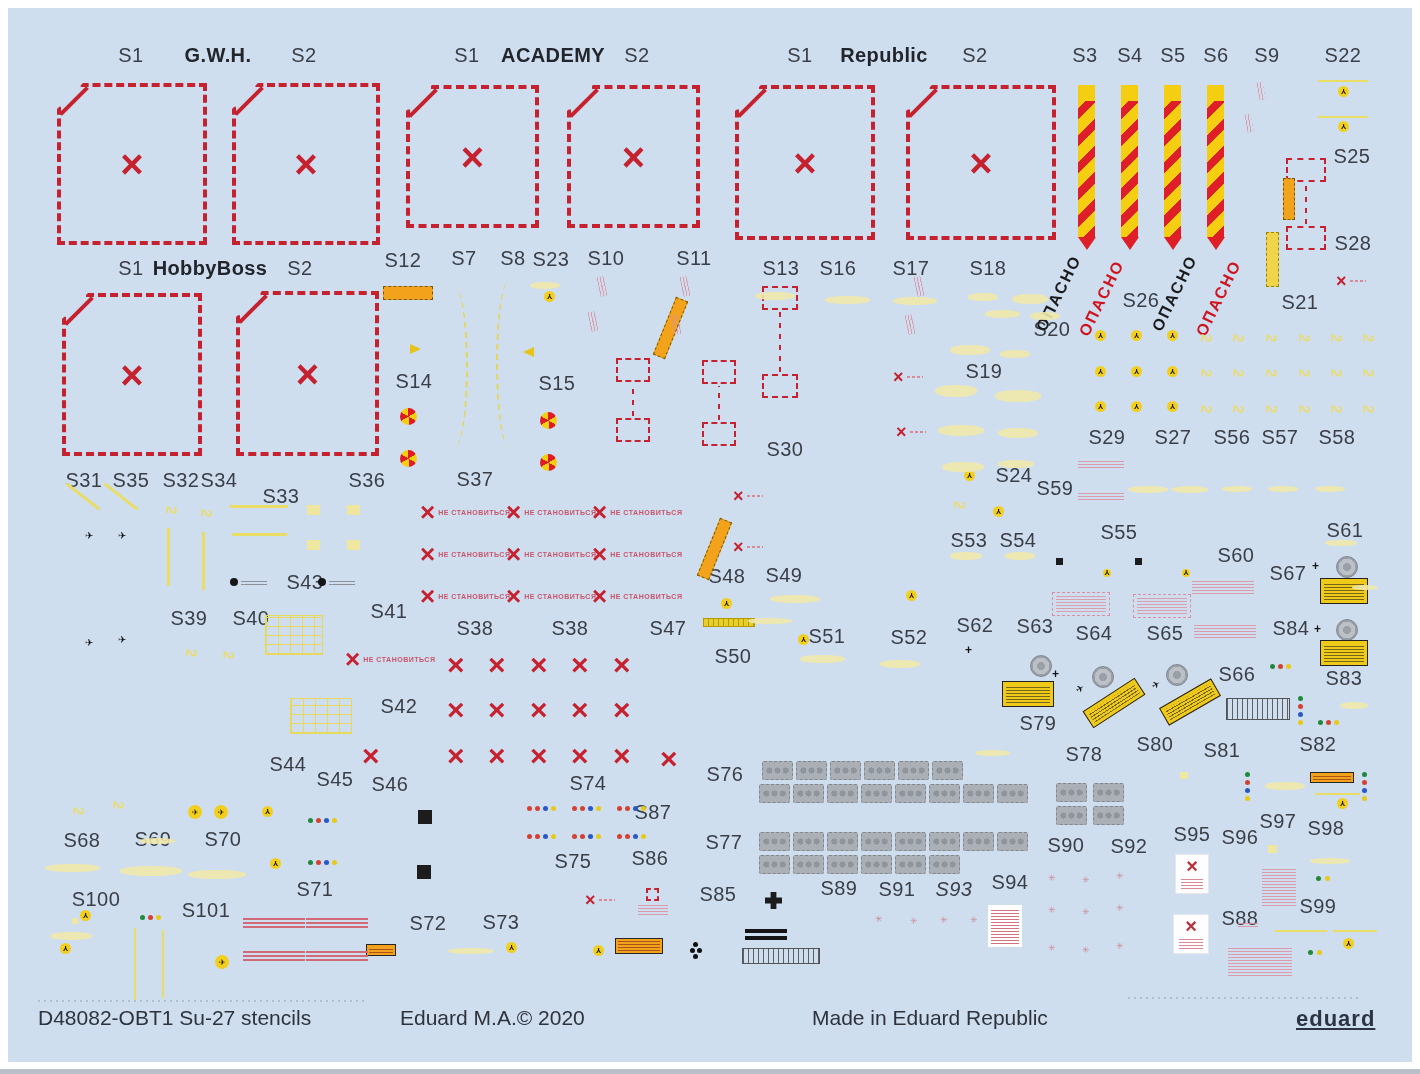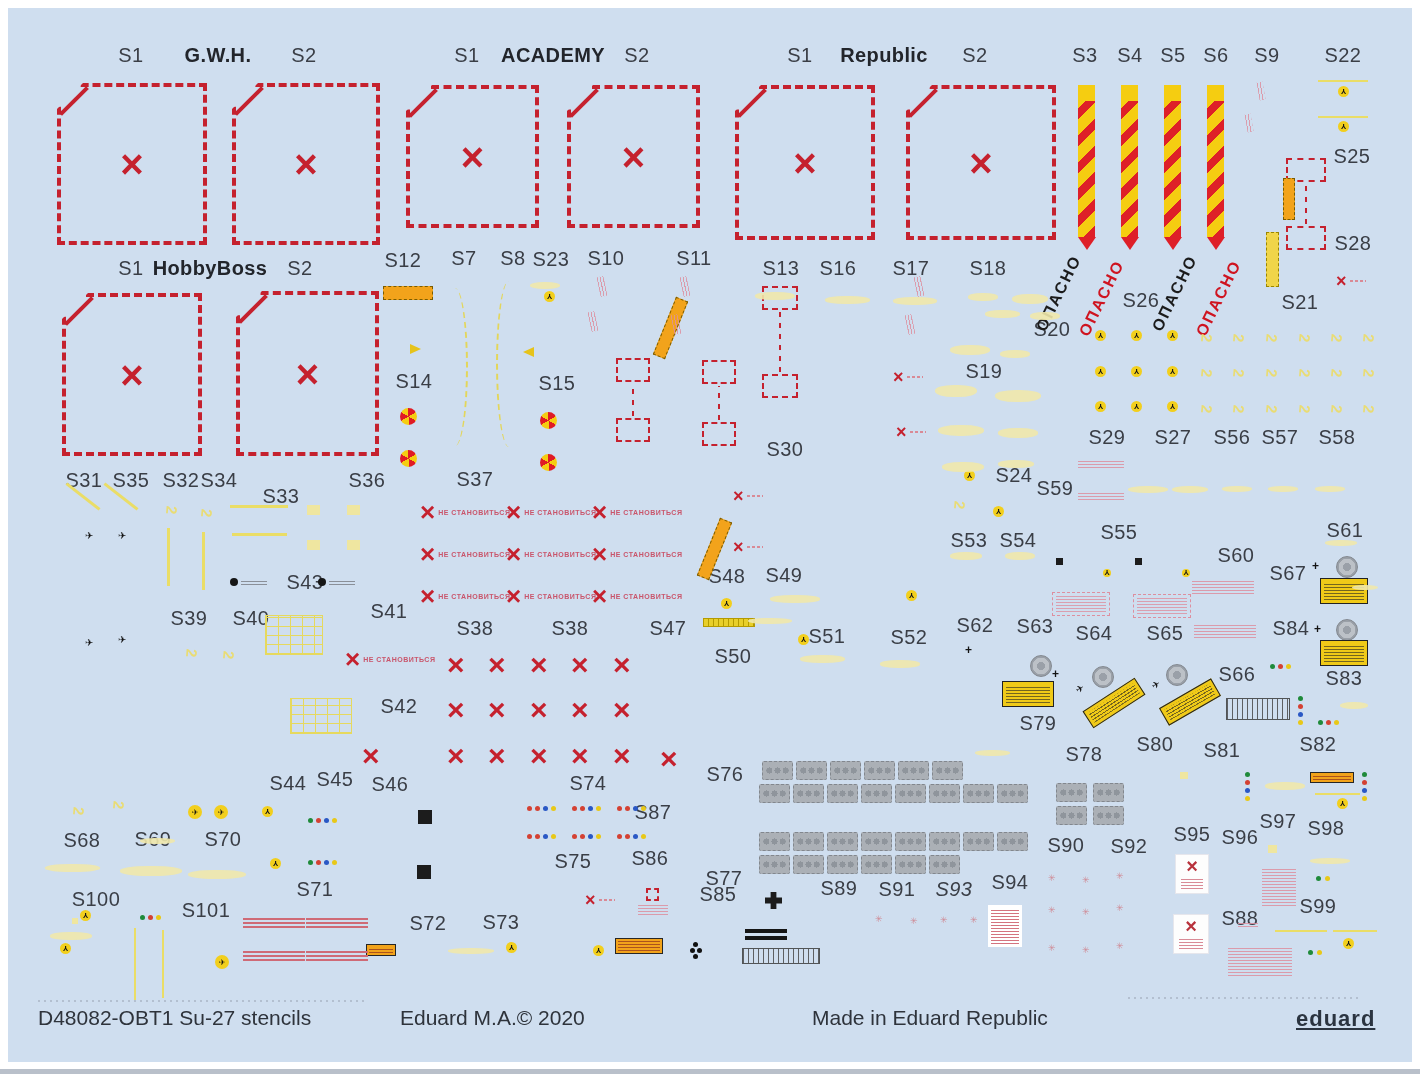--- a/index.html
+++ b/index.html
@@ -201,34 +201,34 @@
     <span class="lbl" style="left: 1291px; top: 617px;">S84</span>
     <span class="lbl" style="left: 733px; top: 645px;">S50</span>
     <span class="lbl" style="left: 1237px; top: 663px;">S66</span>
     <span class="lbl" style="left: 1344px; top: 667px;">S83</span>
     <span class="lbl" style="left: 399px; top: 695px;">S42</span>
     <span class="lbl" style="left: 1038px; top: 712px;">S79</span>
     <span class="lbl" style="left: 1084px; top: 743px;">S78</span>
     <span class="lbl" style="left: 1155px; top: 733px;">S80</span>
     <span class="lbl" style="left: 1222px; top: 739px;">S81</span>
     <span class="lbl" style="left: 1318px; top: 733px;">S82</span>
-    <span class="lbl" style="left: 288px; top: 772px;">S44</span>
+    <span class="lbl" style="left: 288px; top: 753px;">S44</span>
     <span class="lbl" style="left: 335px; top: 768px;">S45</span>
     <span class="lbl" style="left: 390px; top: 773px;">S46</span>
     <span class="lbl" style="left: 588px; top: 772px;">S74</span>
     <span class="lbl" style="left: 725px; top: 763px;">S76</span>
     <span class="lbl" style="left: 653px; top: 801px;">S87</span>
     <span class="lbl" style="left: 1278px; top: 810px;">S97</span>
     <span class="lbl" style="left: 1326px; top: 817px;">S98</span>
     <span class="lbl" style="left: 1192px; top: 823px;">S95</span>
     <span class="lbl" style="left: 1240px; top: 826px;">S96</span>
     <span class="lbl" style="left: 82px; top: 829px;">S68</span>
     <span class="lbl" style="left: 153px; top: 828px;">S69</span>
     <span class="lbl" style="left: 223px; top: 828px;">S70</span>
-    <span class="lbl" style="left: 724px; top: 831px; margin-top: 36px;">S77</span>
+    <span class="lbl" style="left: 724px; top: 831px;">S77</span>
     <span class="lbl" style="left: 1066px; top: 834px;">S90</span>
     <span class="lbl" style="left: 1129px; top: 835px;">S92</span>
     <span class="lbl" style="left: 573px; top: 850px;">S75</span>
     <span class="lbl" style="left: 650px; top: 847px;">S86</span>
     <span class="lbl" style="left: 718px; top: 883px;">S85</span>
     <span class="lbl" style="left: 839px; top: 877px;">S89</span>
     <span class="lbl" style="left: 897px; top: 878px;">S91</span>
     <span class="lbl" style="left: 954px; top: 878px; font-style: italic;">S93</span>
     <span class="lbl" style="left: 1010px; top: 871px;">S94</span>
     <span class="lbl" style="left: 1240px; top: 907px;">S88</span>

